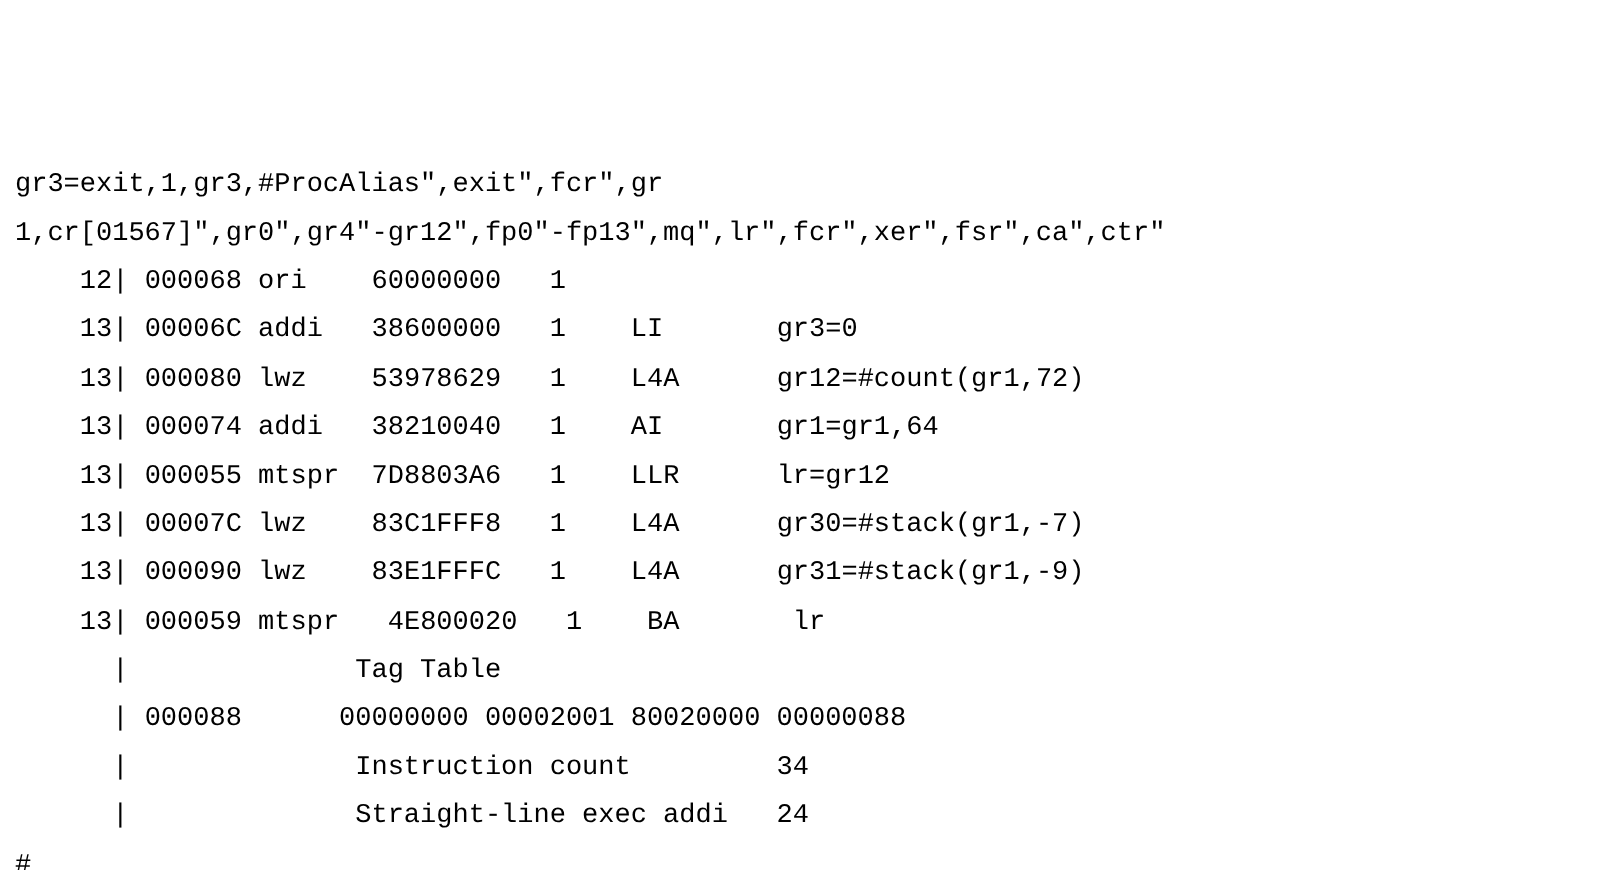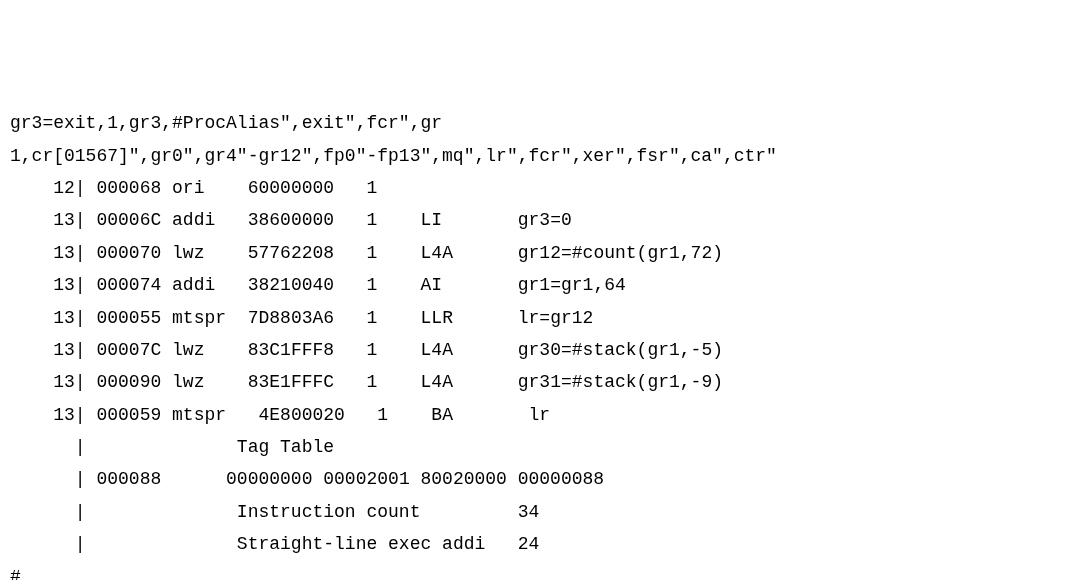--- a/index.html
+++ b/index.html
@@ -17,24 +17,24 @@
     }
   </style>
 </head>
 <body>
 
 
 <div class="content"><span>gr3=exit,1,gr3,#ProcAlias",exit",fcr",gr</span>
 <span>1,cr[01567]",gr0",gr4"-gr12",fp0"-fp13",mq",lr",fcr",xer",fsr",ca",ctr"</span>
     <span>12</span>| <span>000068</span> <span>ori    </span><span>60000000</span>   <span>1</span>
     <span>13</span>| <span>00006C</span> <span>addi   </span><span>38600000</span>   <span>1</span>    <span>LI       </span><span>gr3=0</span>
-    <span>13</span>| <span>000070</span> <span>lwz    </span><span>57762208</span>   <span>1</span>    <span>L4A      </span><span>gr12=#count(gr1,72)</span>
+    <span>13</span>| <span>000080</span> <span>lwz    </span><span>53978629</span>   <span>1</span>    <span>L4A      </span><span>gr12=#count(gr1,72)</span>
     <span>13</span>| <span>000074</span> <span>addi   </span><span>38210040</span>   <span>1</span>    <span>AI       </span><span>gr1=gr1,64</span>
     <span>13</span>| <span>000055</span> <span>mtspr  </span><span>7D8803A6</span>   <span>1</span>    <span>LLR      </span><span>lr=gr12</span>
-    <span>13</span>| <span>00007C</span> <span>lwz    </span><span>83C1FFF8</span>   <span>1</span>    <span>L4A      </span><span>gr30=#stack(gr1,-5)</span>
+    <span>13</span>| <span>00007C</span> <span>lwz    </span><span>83C1FFF8</span>   <span>1</span>    <span>L4A      </span><span>gr30=#stack(gr1,-7)</span>
     <span>13</span>| <span>000090</span> <span>lwz    </span><span>83E1FFFC</span>   <span>1</span>    <span>L4A      </span><span>gr31=#stack(gr1,-9)</span>
     <span>13</span>| <span>000059</span> <span>mtspr   </span><span>4E800020</span>   <span>1</span>    <span>BA       </span><span>lr</span>
       |              <span>Tag Table</span>
       | <span>000088</span>      <span>00000000 00002001 80020000 00000088</span>
       |              <span>Instruction count         </span><span>34</span>
       |              <span>Straight-line exec addi   </span><span>24</span>
 <span>#</span></div>
 
 
 

